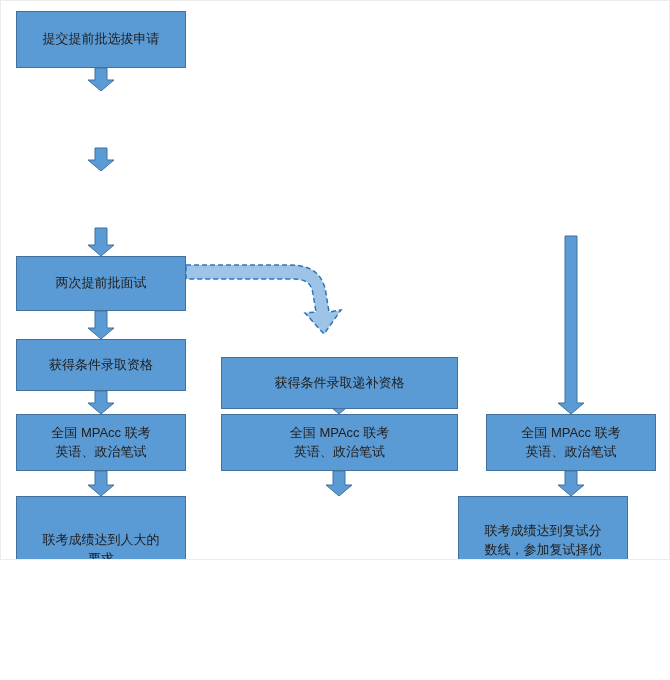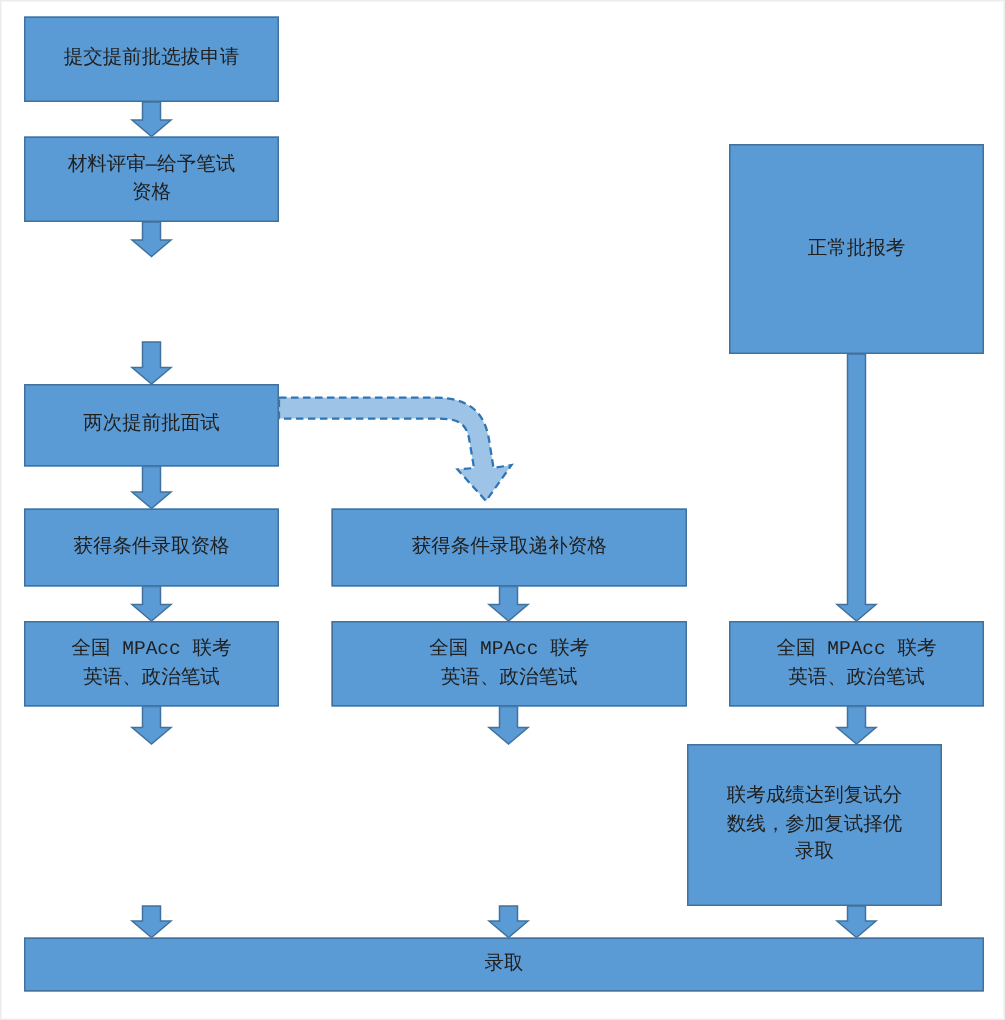--- a/index.html
+++ b/index.html
@@ -1,22 +1,22 @@
 <!DOCTYPE html>
 <html><head>
 <meta charset="utf-8">
 <style>
   html,body{margin:0;padding:0;background:#fff;}
   .canvas{
     position:relative;
-    width:670px;height:680px;
+    width:670px;height:560px;
     background:#ffffff;
     border:1px solid #ececec;
     box-sizing:border-box;
-    font-family:Liberation Mono, monospace;
+    font-family:Liberation Sans, sans-serif;
     overflow:hidden;
   }
   .arrow-layer{
     position:absolute;left:0;top:0;width:670px;height:680px;
   }
   .node{
     position:absolute;
     background:#5b9bd5;
     border:1px solid #41719c;
     color:#202020;
@@ -29,21 +29,21 @@
   }
   
   .n-e1{left:15px;top:10px;width:170px;height:57px}
   .n-e2{left:15px;top:90px;width:170px;height:57px}
   .n-e3{left:15px;top:170px;width:170px;height:57px}
   .n-e4{left:15px;top:255px;width:170px;height:55px}
   .n-e5{left:15px;top:338px;width:170px;height:52px}
   .n-e6{left:15px;top:413px;width:170px;height:57px}
   .n-e7{left:15px;top:495px;width:170px;height:108px}
   
-  .n-s1{left:220px;top:338px;width:237px;height:52px}
+  .n-s1{left:220px;top:356px;width:237px;height:52px}
   .n-s2{left:220px;top:413px;width:237px;height:57px}
   .n-s3{left:220px;top:495px;width:237px;height:108px}
   
   .n-n1{left:485px;top:95px;width:170px;height:140px}
   .n-n2{left:485px;top:413px;width:170px;height:57px}
   .n-n3{left:457px;top:495px;width:170px;height:108px}
   
   .n-final{left:15px;top:624px;width:640px;height:36px}
 
   .block-arrow{fill:#5b9bd5;stroke:#41719c;stroke-width:1;}
@@ -73,32 +73,31 @@
     <polygon class="block-arrow" points="332,603 344,603 344,613 351,613 338,624 325,613 332,613"></polygon>
 
     <polygon class="block-arrow" points="564,235 576,235 576,402 583,402 570,413 557,402 564,402"></polygon>
     <polygon class="block-arrow" points="564,470 576,470 576,484 583,484 570,495 557,484 564,484"></polygon>
     <polygon class="block-arrow" points="564,603 576,603 576,613 583,613 570,624 557,613 564,613"></polygon>
 
     <path class="dashed-arrow" d="M 185 264 L 288 264 C 312 264 322 274 325 292 L 328 311 L 340 309 L 323 333 L 304 312 L 315 311 L 312 293 C 310 279 302 278 288 278 L 185 278 Z"></path>
   </svg>
 
   <div class="node n-e1">提交提前批选拔申请</div>
-  <div class="node n-e2">材料评审—给予笔试
-资格</div>
   <div class="node n-e5">获得条件录取资格</div>
   <div class="node n-e4">两次提前批面试</div>
   <div class="node n-e6">全国 MPAcc 联考
 英语、政治笔试</div>
+  <div class="node n-e7">联考成绩达到人大的
+要求</div>
 
   <div class="node n-s1">获得条件录取递补资格</div>
   <div class="node n-s2">全国 MPAcc 联考
 英语、政治笔试</div>
 
-  <div class="node n-n1">正常批报考</div>
   <div class="node n-n2">全国 MPAcc 联考
 英语、政治笔试</div>
   <div class="node n-n3">联考成绩达到复试分
 数线，参加复试择优
 录取</div>
 
   <div class="node n-final">录取</div>
 
 </div>
 

